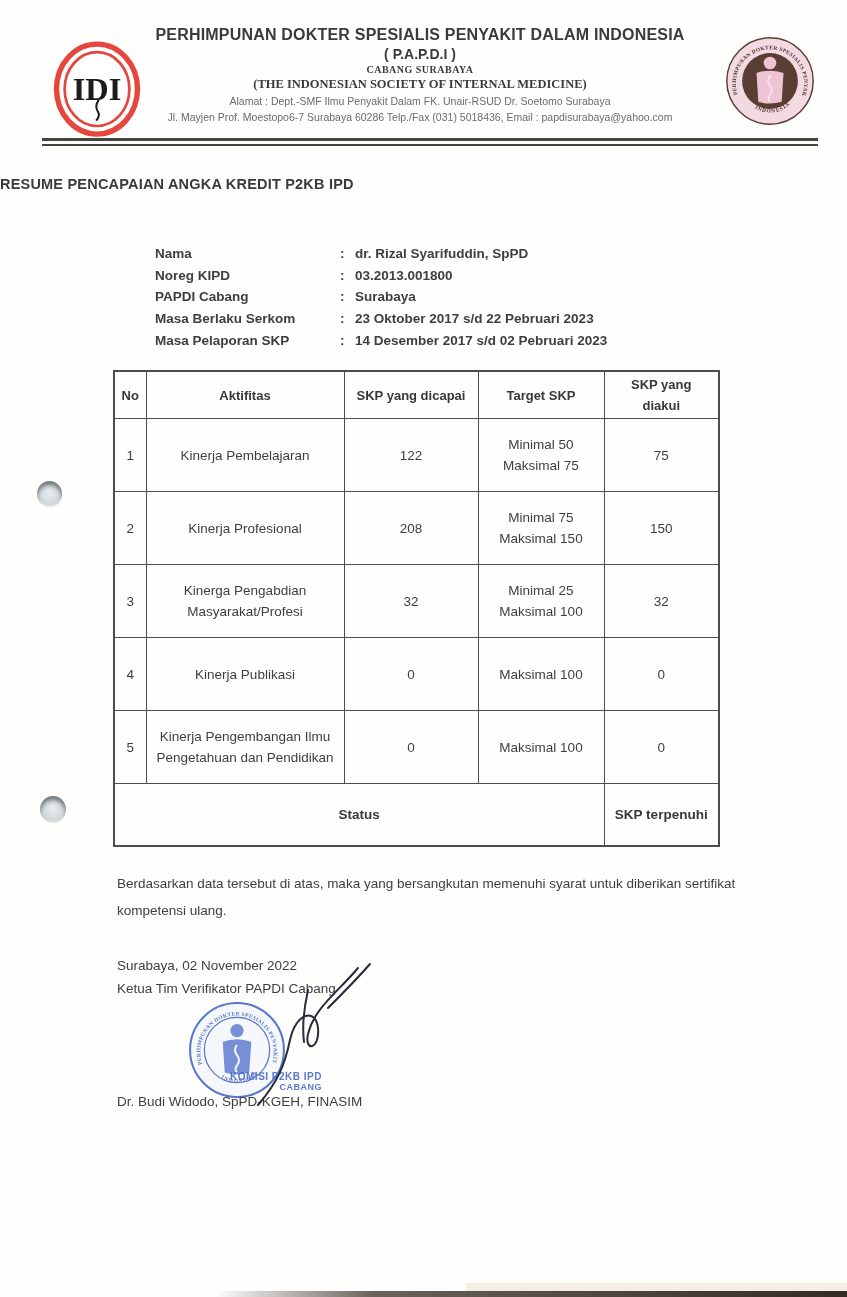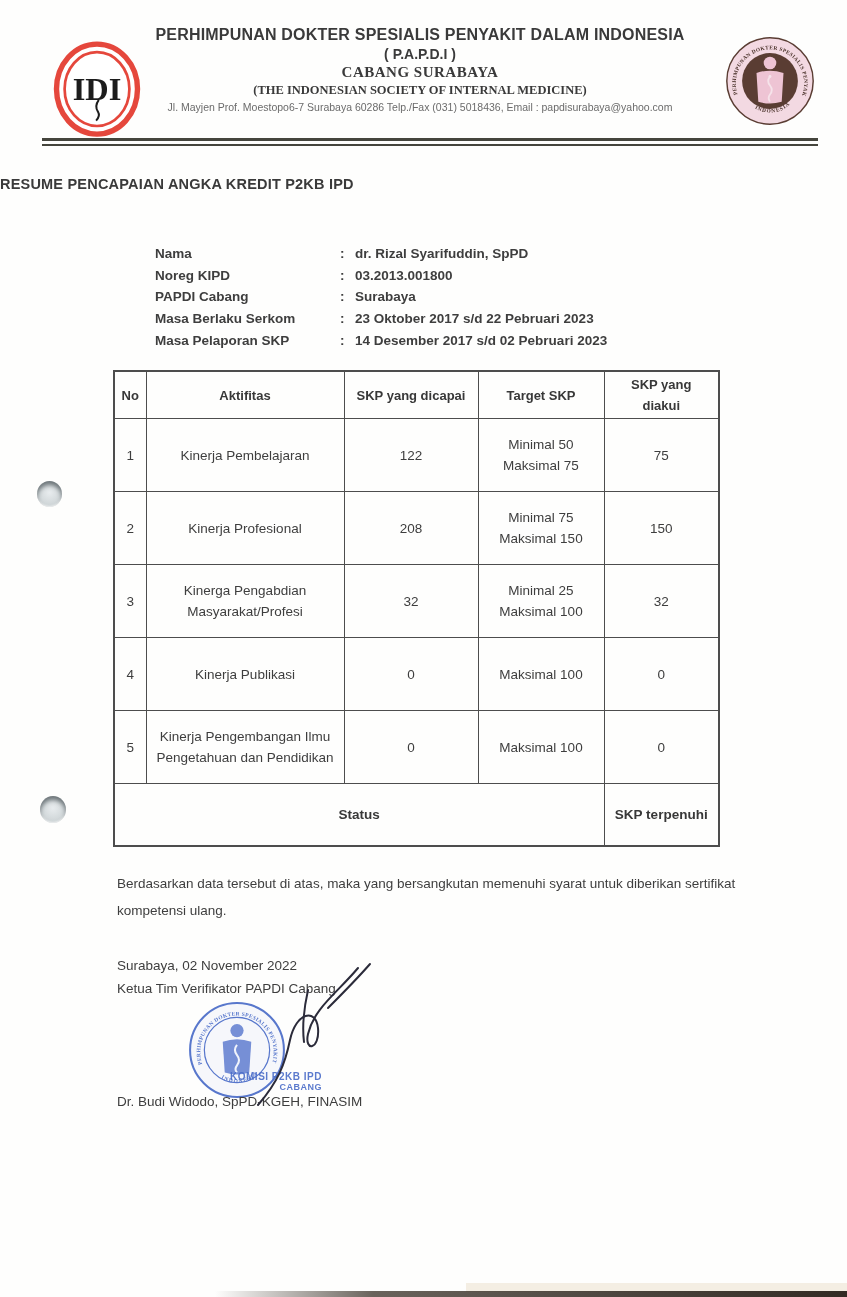--- a/index.html
+++ b/index.html
@@ -5,21 +5,21 @@
   html,body{margin:0;padding:0;background:#9a9a9a;}
   .page{
     position:relative;width:847px;height:1297px;margin:0 auto;
     background:#fefefd;overflow:hidden;
     font-family:"Liberation Sans",sans-serif;color:#3e3e3e;
   }
   
   .lh-text{position:absolute;left:130px;top:26px;width:580px;text-align:center;}
   .lh-org{font-size:16px;font-weight:bold;color:#3a3a3a;letter-spacing:.2px;}
   .lh-abbr{font-size:14px;font-weight:bold;color:#3a3a3a;margin-top:2px;}
-  .lh-branch{font-family:"Liberation Serif",serif;font-size:15px;font-weight:bold;color:#3a3a3a;margin-top:2px;letter-spacing:.5px;}
+  .lh-branch{font-family:"Liberation Serif",serif;font-size:10px;font-weight:bold;color:#3a3a3a;margin-top:2px;letter-spacing:.5px;}
   .lh-en{font-family:"Liberation Serif",serif;font-size:12.5px;font-weight:bold;color:#3a3a3a;margin-top:2px;}
   .lh-addr{font-size:10.5px;color:#6b6b6b;margin-top:3px;line-height:13px;}
   .logo-left{position:absolute;left:52px;top:40px;width:90px;height:100px;}
   .logo-right{position:absolute;left:725px;top:36px;width:90px;height:90px;}
   .lh-rule{position:absolute;left:42px;top:138px;width:776px;height:3px;
     border-top:3px solid #45453d;border-bottom:2px solid #45453d;}
   
   .doc-title{position:absolute;left:0;top:176px;width:840px;text-align:left;
     font-size:14.5px;font-weight:bold;color:#3a3a3a;letter-spacing:.2px;}
   
@@ -72,20 +72,21 @@
       <ellipse cx="50" cy="54" rx="36" ry="41" fill="none" stroke="#e5473c" stroke-width="3"></ellipse>
       <text x="50" y="66" text-anchor="middle" font-family="Liberation Serif, serif" font-weight="bold" font-size="36" fill="#1c1c1c">IDI</text>
       <path d="M52,66 q-5,7 -1,13 q3,5 -2,10" fill="none" stroke="#1c1c1c" stroke-width="2.2"></path>
     </svg>
 
     <div class="lh-text">
       <div class="lh-org">PERHIMPUNAN DOKTER SPESIALIS PENYAKIT DALAM INDONESIA</div>
       <div class="lh-abbr">( P.A.P.D.I )</div>
       <div class="lh-branch">CABANG SURABAYA</div>
       <div class="lh-en">(THE INDONESIAN SOCIETY OF INTERNAL MEDICINE)</div>
+      <div class="lh-addr">Alamat : Dept.-SMF Ilmu Penyakit Dalam FK. Unair-RSUD Dr. Soetomo Surabaya</div>
       <div class="lh-addr">Jl. Mayjen Prof. Moestopo6-7 Surabaya 60286 Telp./Fax  (031) 5018436, Email : papdisurabaya@yahoo.com</div>
     </div>
 
     <svg class="logo-right" viewBox="0 0 100 100">
       <defs>
         <path id="ringTop" d="M 14,65 A 38,38 0 1 1 86,65"></path>
         <path id="ringBottom" d="M 27,75 A 31,31 0 0 0 73,75"></path>
       </defs>
       <circle cx="50" cy="50" r="48" fill="#f3d9e2" stroke="#5a3d33" stroke-width="1.6"></circle>
       <circle cx="50" cy="50" r="31" fill="#5a3d33"></circle>

